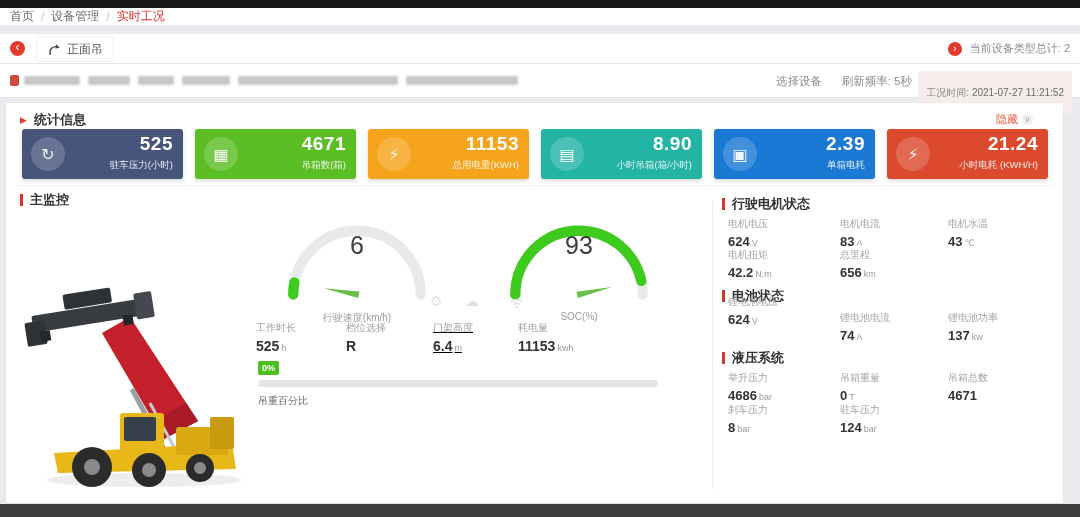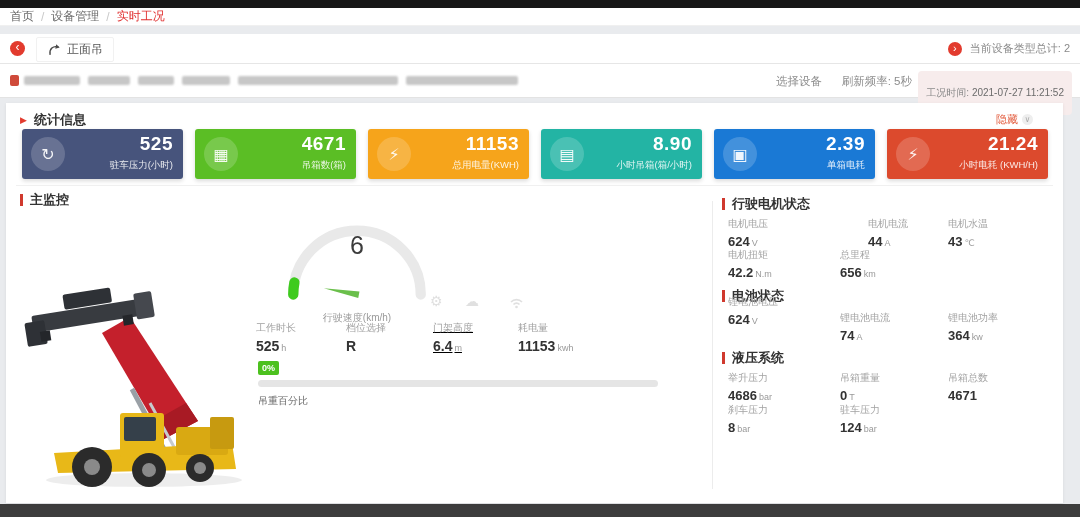--- a/index.html
+++ b/index.html
@@ -215,20 +215,29 @@
 
   <div class="abs gauge" style="left:276px;top:106px;">
     <svg width="150" height="95" viewBox="0 0 160 95">
       <path d="M 12 88 A 68 68 0 0 1 148 88" fill="none" stroke="#e9e9e9" stroke-width="11" stroke-linecap="round"></path>
       <path id="arc0" d="M 12 88 A 68 68 0 0 1 148 88" fill="none" stroke="#3ecb1e" stroke-width="11" stroke-linecap="round" stroke-dasharray="12.815999999999999 400"></path>
       <polygon id="needle0" points="44,88 82,84.5 82,91.5" fill="#6abf4b" transform="rotate(10.8 80 88)"></polygon>
     </svg>
     <div class="gauge-value">6</div>
     <div class="gauge-label">行驶速度(km/h)</div>
   </div>
+  <div class="abs gauge" style="left:498px;top:106px;">
+    <svg width="150" height="95" viewBox="0 0 160 95">
+      <path d="M 12 88 A 68 68 0 0 1 148 88" fill="none" stroke="#e9e9e9" stroke-width="11" stroke-linecap="round"></path>
+      <path id="arc1" d="M 12 88 A 68 68 0 0 1 148 88" fill="none" stroke="#3ecb1e" stroke-width="11" stroke-linecap="round" stroke-dasharray="198.648 400"></path>
+      <polygon id="needle1" points="44,88 82,84.5 82,91.5" fill="#6abf4b" transform="rotate(167.4 80 88)"></polygon>
+    </svg>
+    <div class="gauge-value">93</div>
+    <div class="gauge-label">SOC(%)</div>
+  </div>
 
   <div class="abs faint-ico" style="left:424px;top:190px;">⚙</div>
   <div class="abs faint-ico" style="left:459px;top:190px;">☁</div>
   <svg class="abs" style="left:503px;top:194px;" width="15" height="12" viewBox="0 0 15 12">
     <path d="M2 5 A7.5 7.5 0 0 1 13 5" fill="none" stroke="#e0e0e0" stroke-width="1.6"></path>
     <path d="M4.5 7.5 A4 4 0 0 1 10.5 7.5" fill="none" stroke="#e0e0e0" stroke-width="1.6"></path>
     <circle cx="7.5" cy="10" r="1.3" fill="#e0e0e0"></circle>
   </svg>
 
   <div class="abs" style="left:250px;top:218px;">
@@ -255,23 +264,23 @@
   <div class="abs p-label">吊重百分比</div>
 
   <div class="abs sec-header" style="left:716px;top:92px;">
     <span class="redbar"></span>
     <span>行驶电机状态</span>
   </div>
   <div class="abs" style="left:722px;top:114px;">
     <div class="rp-label">电机电压</div>
     <div class="rp-value"><span>624</span><span class="unit">V</span></div>
   </div>
-  <div class="abs" style="left:834px;top:114px;margin-left:28px;">
+  <div class="abs" style="left:834px;top:114px;">
     <div class="rp-label">电机电流</div>
-    <div class="rp-value"><span>44</span><span class="unit">A</span></div>
+    <div class="rp-value"><span>83</span><span class="unit">A</span></div>
   </div>
   <div class="abs" style="left:942px;top:114px;">
     <div class="rp-label">电机水温</div>
     <div class="rp-value"><span>43</span><span class="unit">℃</span></div>
   </div>
   <div class="abs" style="left:722px;top:145px;">
     <div class="rp-label">电机扭矩</div>
     <div class="rp-value"><span>42.2</span><span class="unit">N.m</span></div>
   </div>
   <div class="abs" style="left:834px;top:145px;">
@@ -286,21 +295,21 @@
   <div class="abs" style="left:722px;top:192px;">
     <div class="rp-label">锂电池电压</div>
     <div class="rp-value"><span>624</span><span class="unit">V</span></div>
   </div>
   <div class="abs" style="left:834px;top:208px;">
     <div class="rp-label">锂电池电流</div>
     <div class="rp-value"><span>74</span><span class="unit">A</span></div>
   </div>
   <div class="abs" style="left:942px;top:208px;">
     <div class="rp-label">锂电池功率</div>
-    <div class="rp-value"><span>364</span><span class="unit">kw</span></div>
+    <div class="rp-value"><span>137</span><span class="unit">kw</span></div>
   </div>
 
   <div class="abs sec-header" style="left:716px;top:246px;">
     <span class="redbar"></span>
     <span>液压系统</span>
   </div>
   <div class="abs" style="left:722px;top:268px;">
     <div class="rp-label">举升压力</div>
     <div class="rp-value"><span>4686</span><span class="unit">bar</span></div>
   </div>

